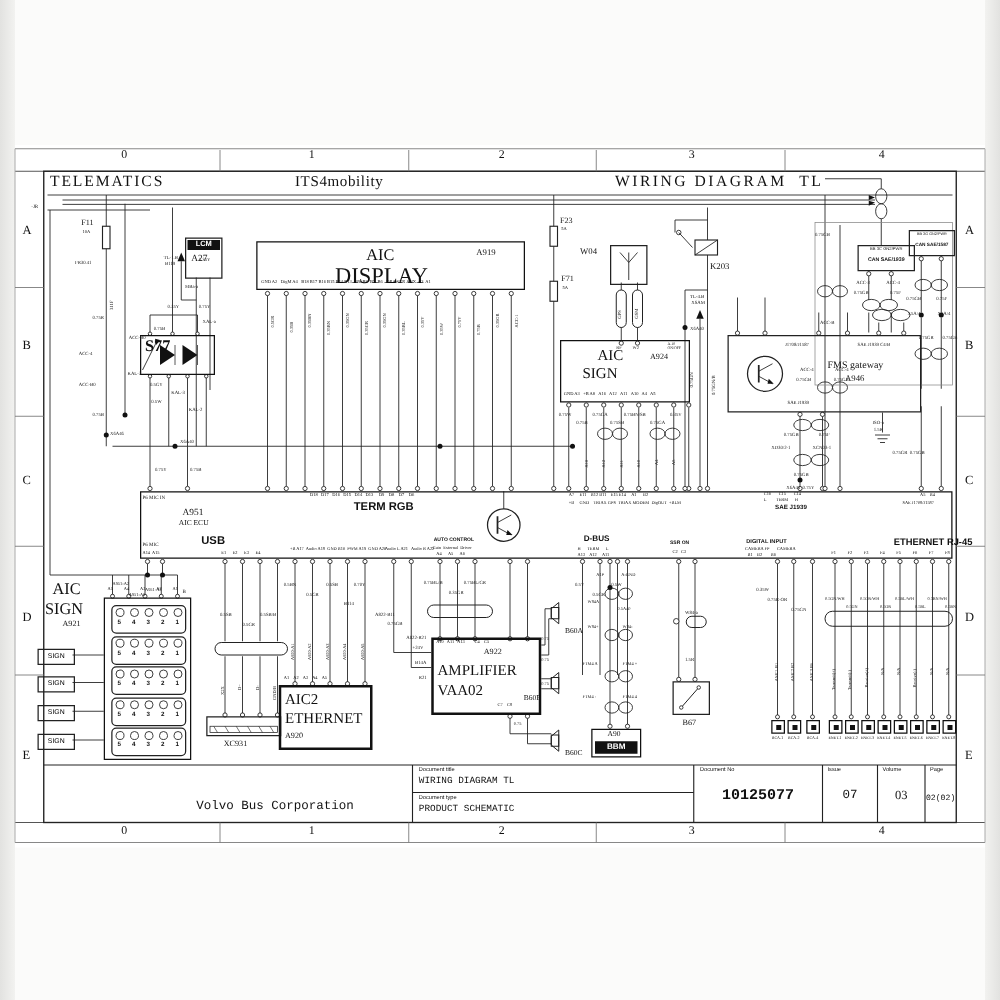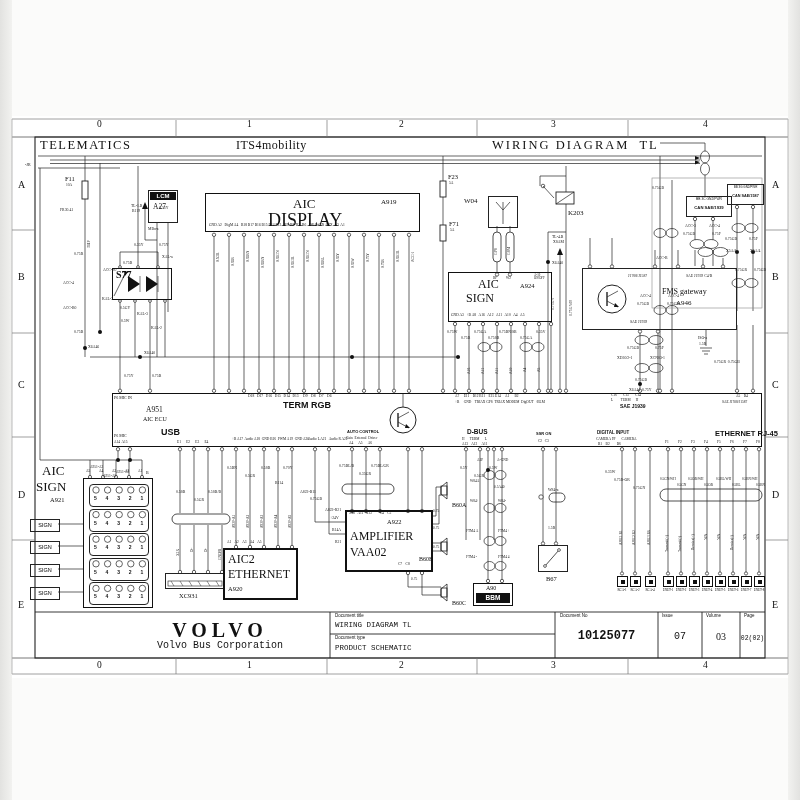--- a/index.html
+++ b/index.html
@@ -517,21 +517,21 @@
   <div class="lbl" style="left:553px;top:240px;font-size:3.8px">XSAM</div>
 
   <div class="thinbox" style="left:686px;top:196px;width:46px;height:21px"></div>
   <div class="lbl sans" style="left:688px;top:198px;width:42px;font-size:3.3px;text-align:center">BB 3C GN2/PWR</div>
   <div class="lbl sans b" style="left:688px;top:206px;width:42px;font-size:4.2px;text-align:center">CAN SAE/1939</div>
   <div class="thinbox" style="left:727px;top:184px;width:37px;height:21px"></div>
   <div class="lbl sans" style="left:728px;top:186px;width:35px;font-size:3px;text-align:center">BB 3G GN2/PWR</div>
   <div class="lbl sans b" style="left:728px;top:194px;width:35px;font-size:3.8px;text-align:center">CAN SAE/1587</div>
 
   <div class="box" style="left:112px;top:268px;width:60px;height:32px"></div>
-  <div class="lbl b" style="left:116px;top:270px;font-size:10px">S77</div>
+  <div class="lbl b" style="left:116px;top:270px;font-size:13px">S77</div>
 
   <div class="box" style="left:448px;top:272px;width:104px;height:50px"></div>
   <div class="lbl" style="left:478px;top:278px;font-size:12px">AIC</div>
   <div class="lbl" style="left:520px;top:283px;font-size:6.5px">A924</div>
   <div class="lbl" style="left:466px;top:292px;font-size:12px">SIGN</div>
   <div class="lbl" style="left:534px;top:274px;font-size:3px;white-space:pre-line">A-10
 ON/OFF</div>
   <div class="lbl" style="left:451px;top:314px;font-size:3.6px">GND A3   +B A8   A16   A12   A11   A10   A4   A5</div>
 
   <div class="thinbox" style="left:582px;top:268px;width:155px;height:62px"></div>
@@ -597,21 +597,20 @@
   <div class="lbl" style="left:419px;top:556px;font-size:6px">B60B</div>
   <div class="lbl" style="left:452px;top:600px;font-size:6px">B60C</div>
 
   <div class="box" style="left:473px;top:583px;width:40px;height:23px"></div>
   <div class="lbl" style="left:486px;top:585px;font-size:6px">A90</div>
   <div class="lbl inv sans b" style="left:476px;top:593px;width:34px;font-size:6.5px;line-height:10px">BBM</div>
 
   <div class="thinbox" style="left:538px;top:545px;width:30px;height:27px"></div>
   <div class="lbl" style="left:546px;top:576px;font-size:6.5px">B67</div>
 
-  <div class="lbl b" style="left:140px;top:620px;width:160px;text-align:center;font-size:20px;font-weight:900;letter-spacing:5px">VOLVO</div>
   <div class="lbl mono" style="left:100px;top:641px;width:240px;text-align:center;font-size:10px">Volvo Bus Corporation</div>
   <div class="lbl sans" style="left:335px;top:614px;font-size:4.5px">Document title</div>
   <div class="lbl mono" style="left:335px;top:622px;font-size:7.5px">WIRING DIAGRAM TL</div>
   <div class="lbl sans" style="left:335px;top:636px;font-size:4.5px">Document type</div>
   <div class="lbl mono" style="left:335px;top:645px;font-size:7.5px">PRODUCT SCHEMATIC</div>
   <div class="lbl sans" style="left:560px;top:614px;font-size:4.5px">Document No</div>
   <div class="lbl mono b" style="left:555px;top:630px;width:103px;text-align:center;font-size:12px">10125077</div>
   <div class="lbl sans" style="left:662px;top:614px;font-size:4.5px">Issue</div>
   <div class="lbl mono" style="left:658px;top:632px;width:44px;text-align:center;font-size:10px">07</div>
   <div class="lbl sans" style="left:706px;top:614px;font-size:4.5px">Volume</div>

